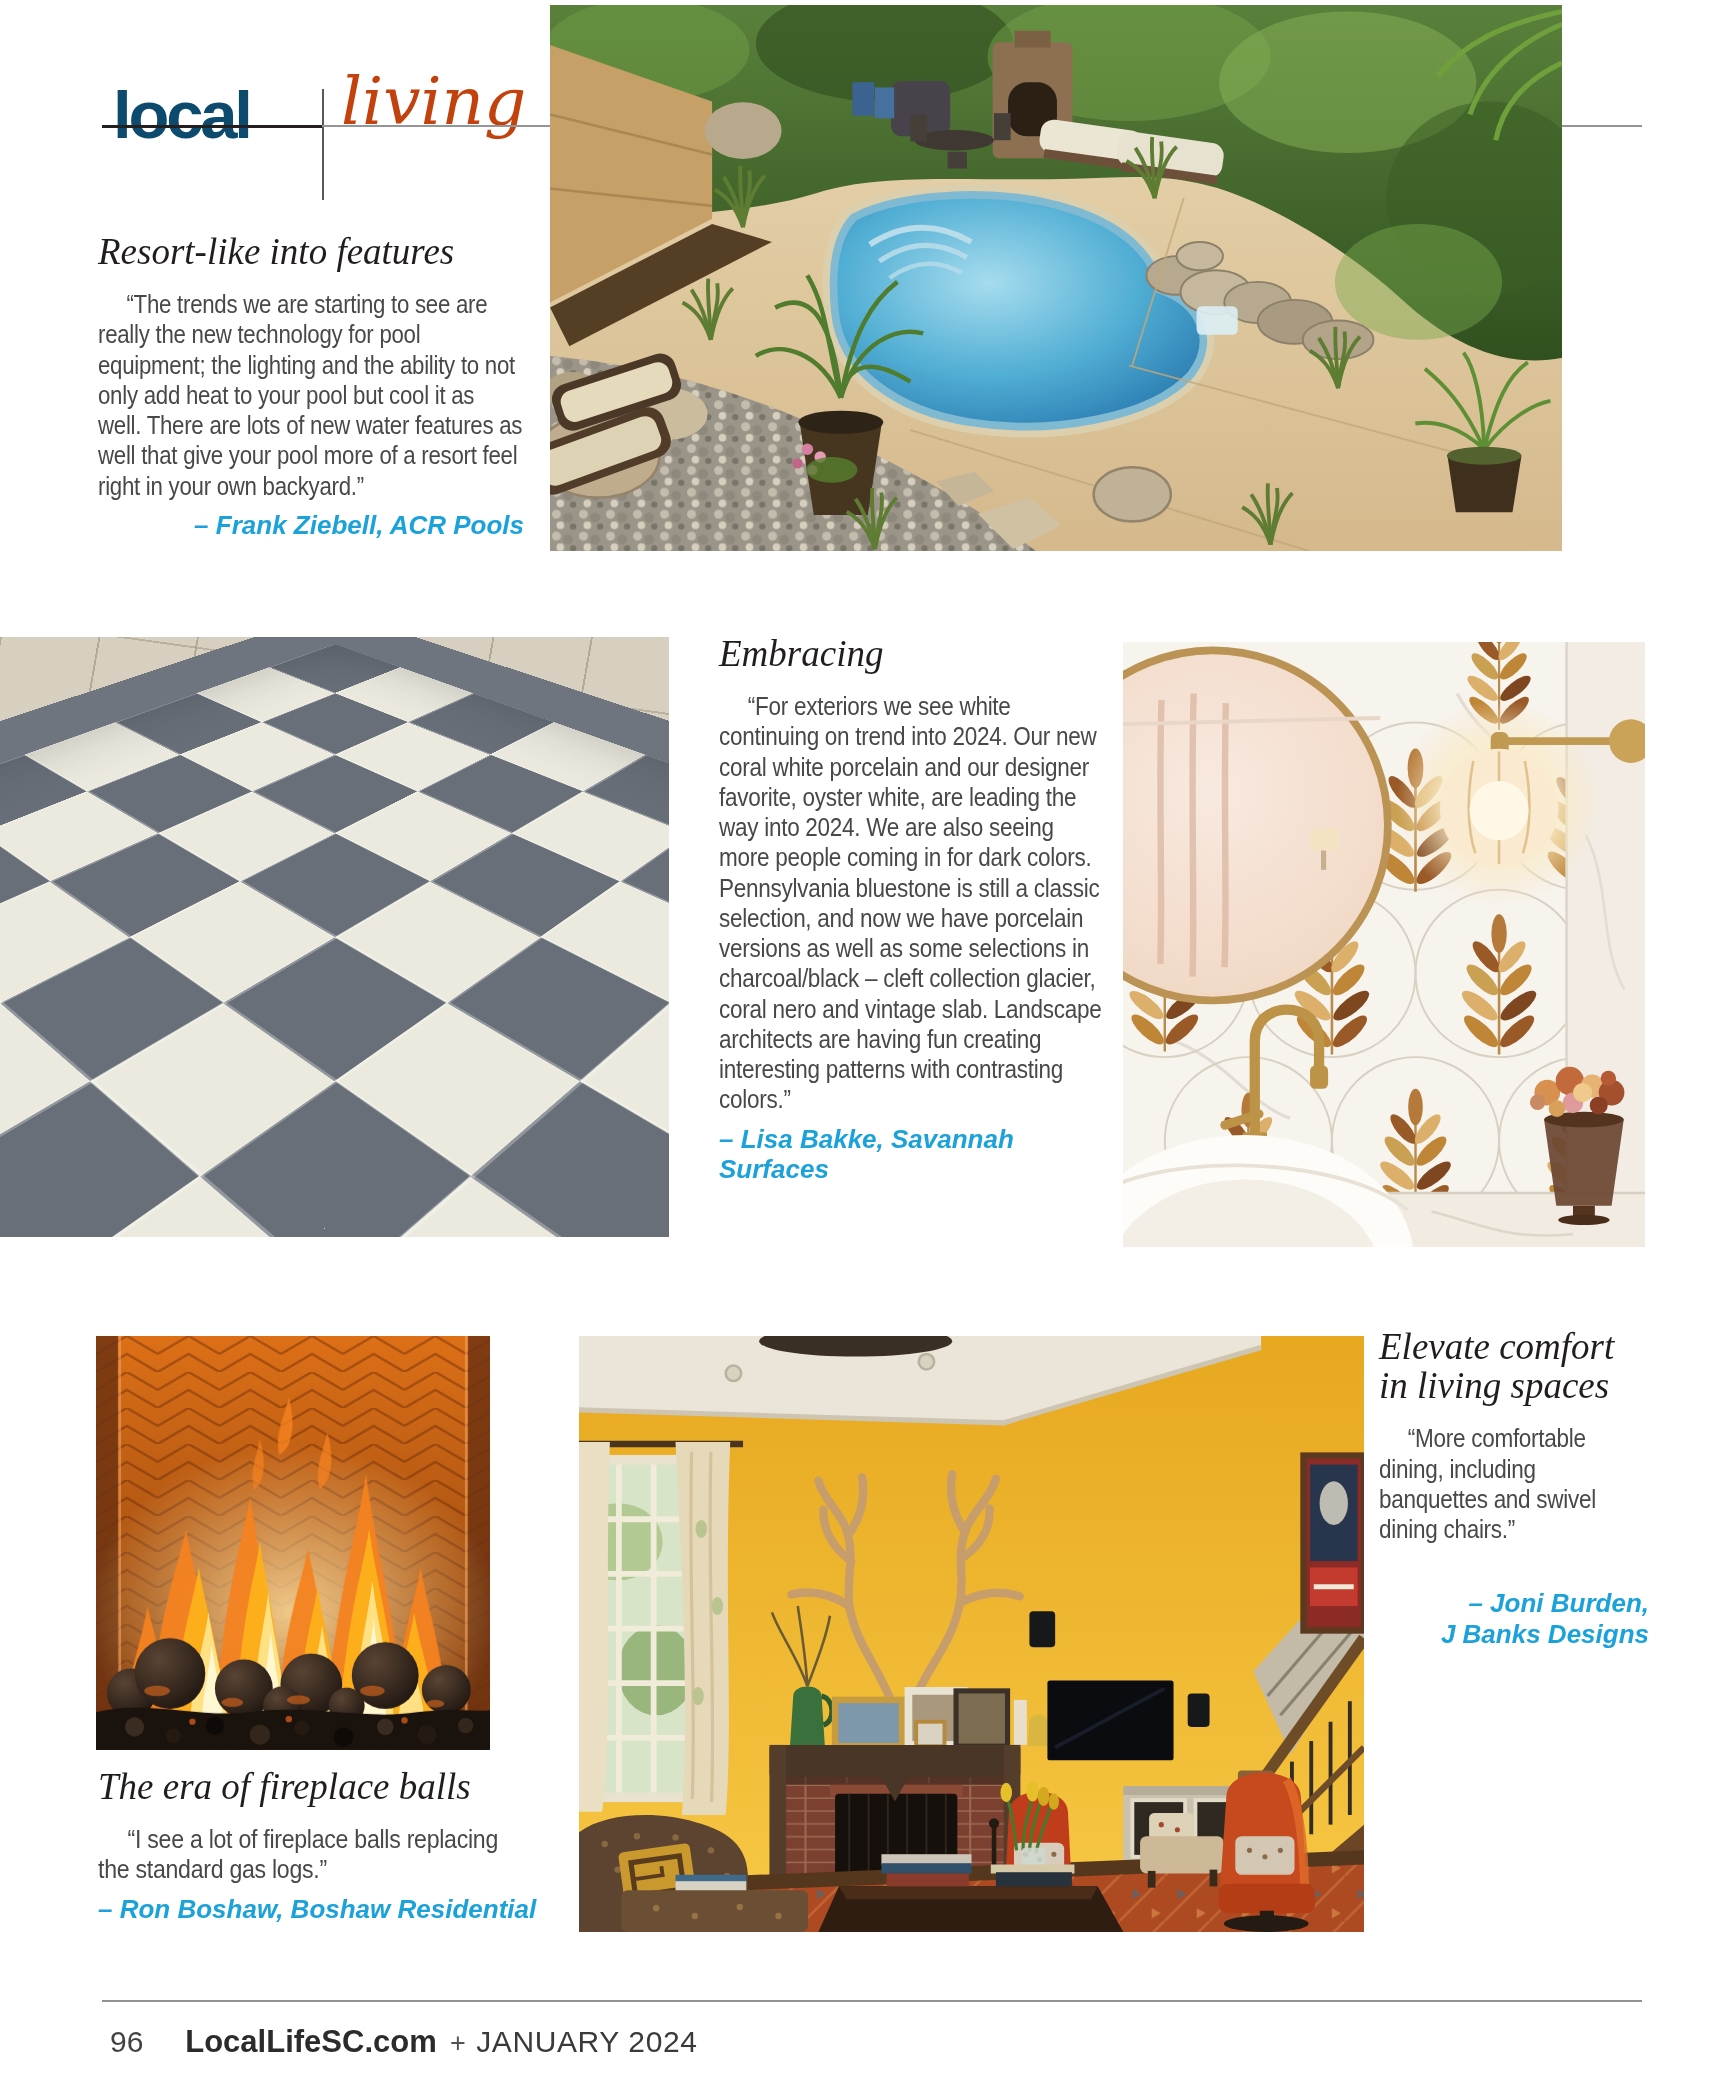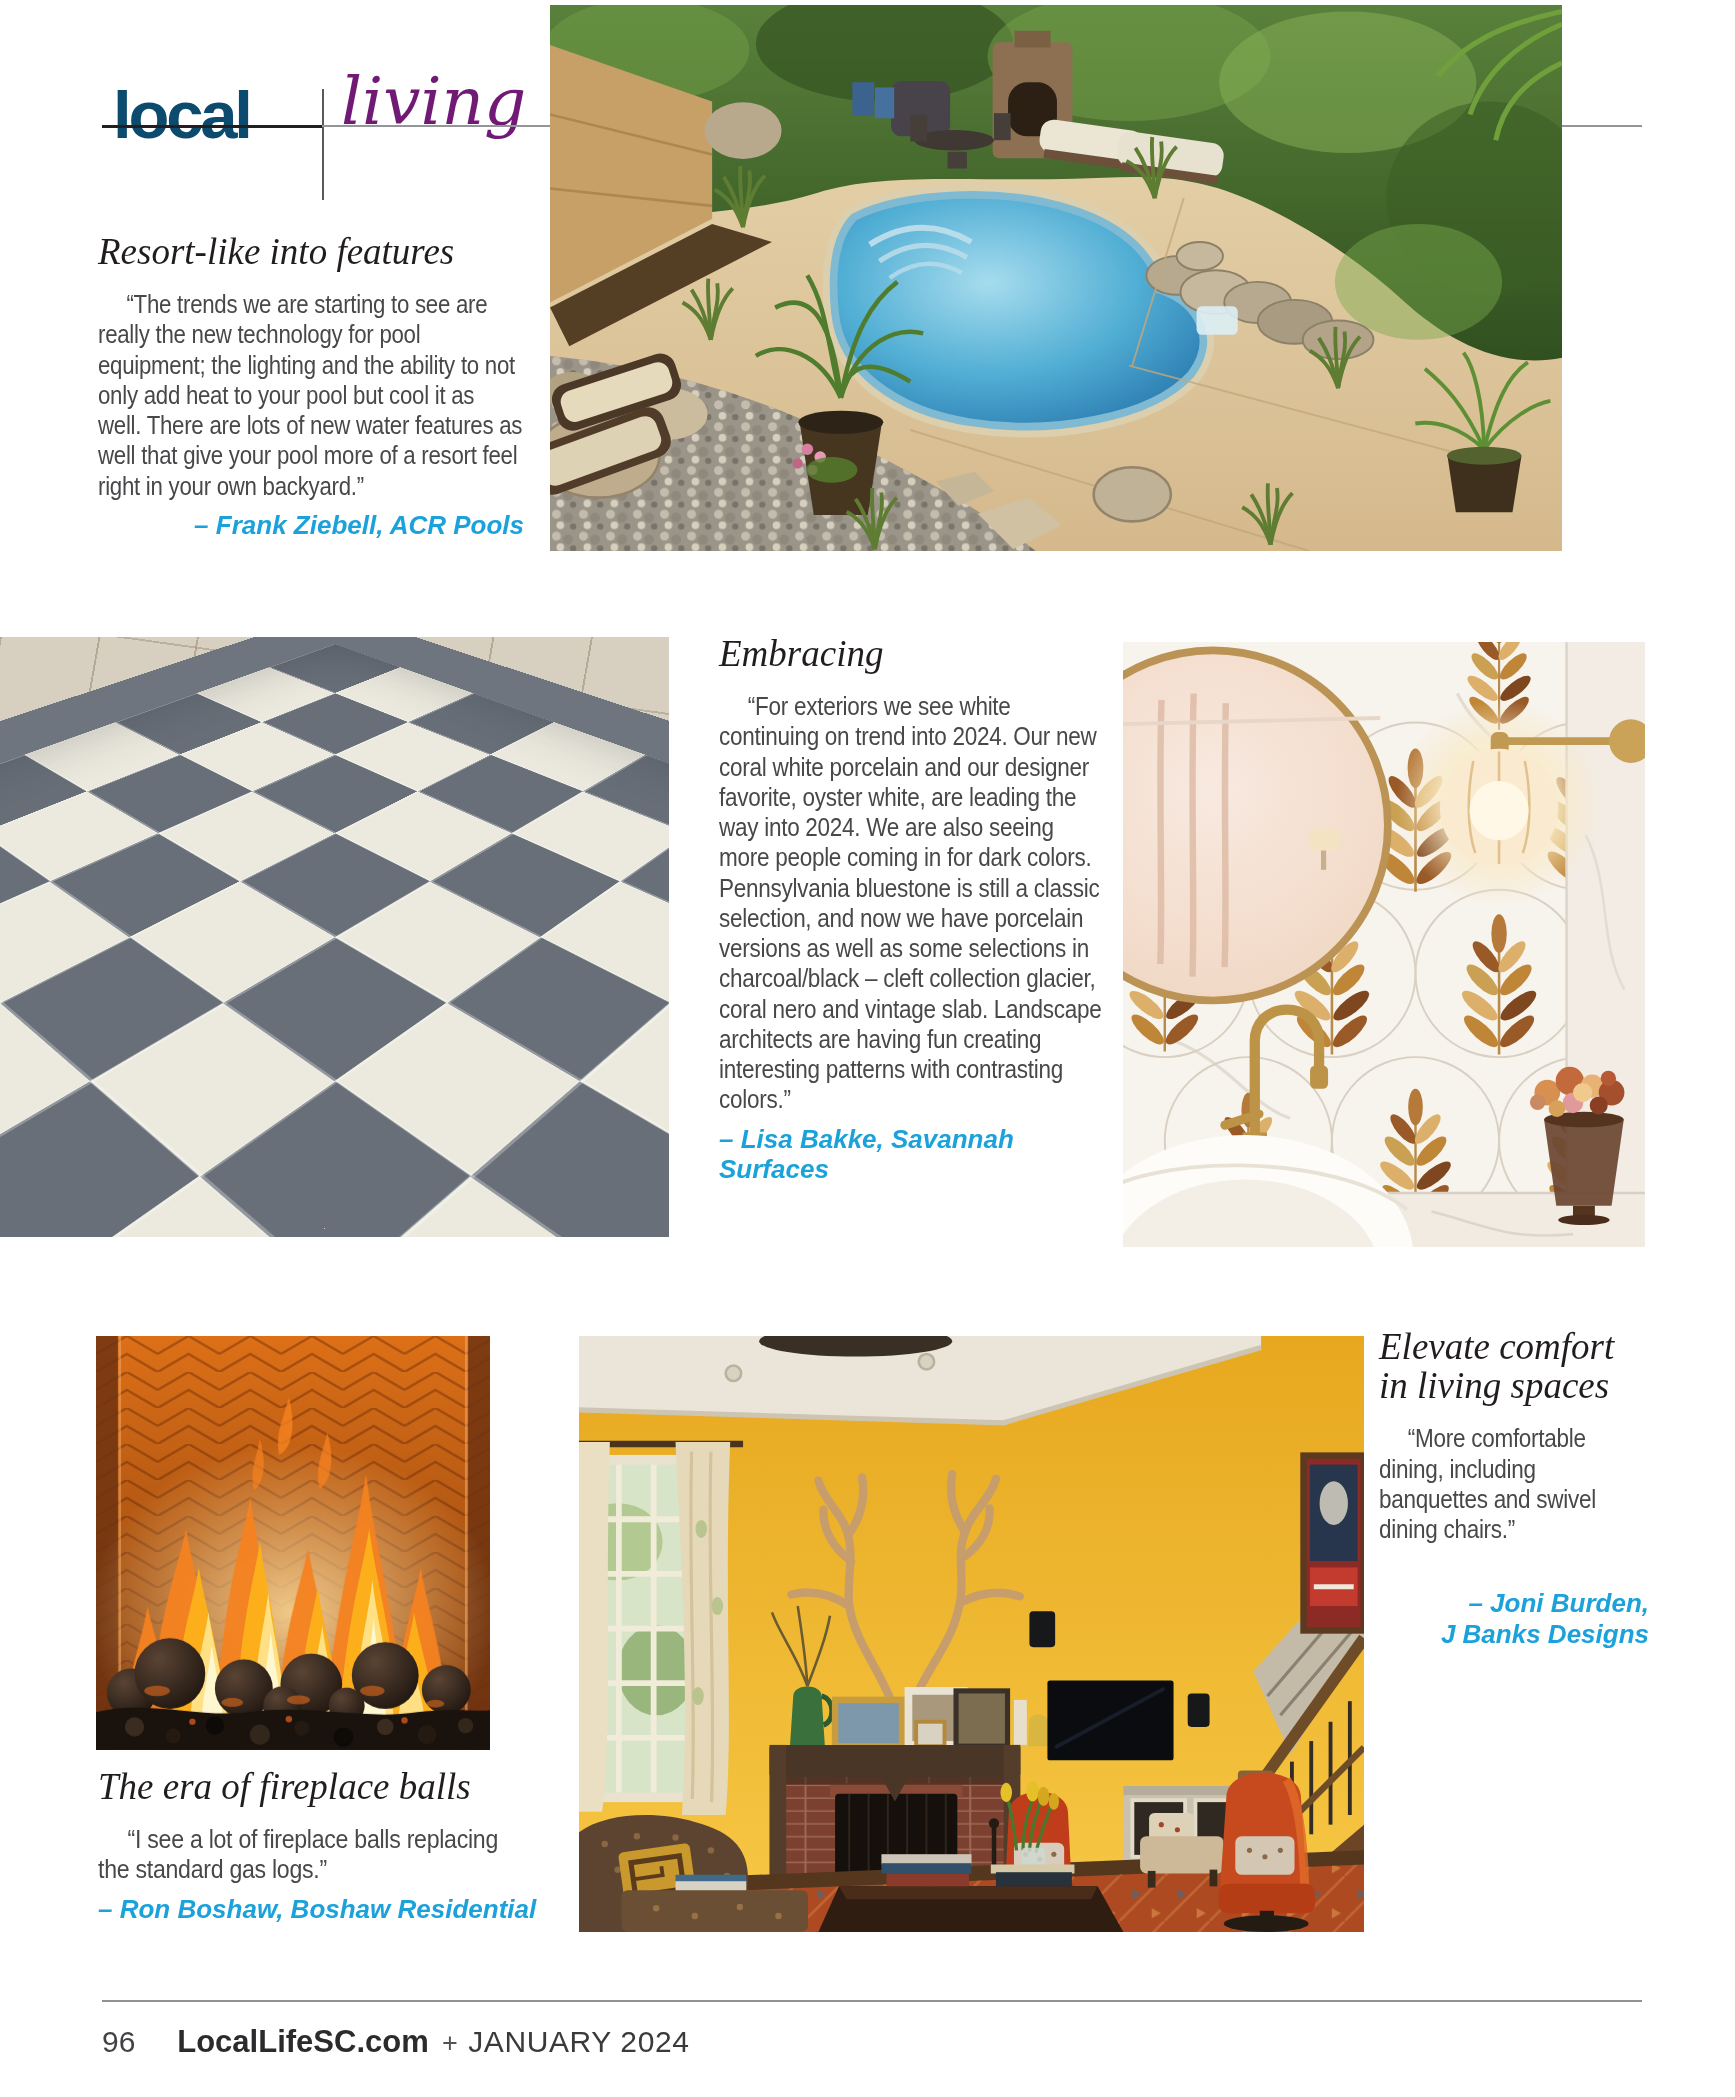--- a/index.html
+++ b/index.html
@@ -8,21 +8,21 @@
     font-family:"Liberation Sans",sans-serif;overflow:hidden;
   }
   
   .brand-local{
     position:absolute;left:113px;top:81px;
     font:700 67px/1 "Liberation Sans",sans-serif;letter-spacing:-3.2px;color:#0c4a6e;
   }
   .brand-divider{position:absolute;left:322px;top:89px;width:1.9px;height:111px;background:#58595b;}
   .brand-section{
     position:absolute;left:341px;top:69px;
-    font:italic 400 66px/1 "DejaVu Serif","Liberation Serif",serif;color:#701a75;
+    font:italic 400 66px/1 "DejaVu Serif","Liberation Serif",serif;color:#c2410c;
   }
   .rule{position:absolute;height:1.9px;background:#939598;}
   #rule-header-black{left:102px;top:125px;width:220px;height:2.6px;background:#231f20;z-index:1;}
   #rule-header-gray{left:322px;top:125px;width:1320px;z-index:1;}
   #rule-footer{left:102px;top:2000px;width:1540px;background:#8f9194;}
   
   .photo{position:absolute;overflow:hidden;z-index:2;}
   .photo svg{display:block;width:100%;height:100%;}
   #photo-pool{left:550px;top:5.1px;width:1012px;height:546px;}
   #photo-floor{left:0;top:637px;width:669px;height:600px;background:#d7cfc0;perspective:1029px;}
@@ -60,21 +60,21 @@
   }
   #article-pool  .quote{width:477px;transform:scaleX(.89);}
   #article-tile  .quote{width:434px;transform:scaleX(.9);}
   #article-living .quote{width:299px;transform:scaleX(.9);}
   #article-fire  .quote{width:463px;transform:scaleX(.925);}
   .attr{margin-top:9px;font:italic 700 26px/1.18 "Liberation Sans",sans-serif;color:#1ba2da;}
   .attr span{display:block;}
   #article-pool  .attr{width:426px;text-align:right;}
   #article-living .attr{width:270px;text-align:right;margin-top:44px;}
   
-  .footer-line{position:absolute;left:102px;top:2024px;z-index:3;white-space:nowrap;color:#3c3c3e;}
+  .footer-line{position:absolute;left:110px;top:2024px;z-index:3;white-space:nowrap;color:#3c3c3e;}
   .footer-line .pg-num{font-size:30px;color:#414244;}
   .footer-line .site{font-weight:700;font-size:31px;color:#2b2b2d;margin-left:39px;}
   .footer-line .sep{font-size:27px;color:#535355;margin:0 7.7px 0 10.3px;}
   .footer-line .issue{font-size:30px;letter-spacing:0.6px;color:#3a3a3c;}
 </style>
 </head>
 <body>
 
 <div>
   <div class="brand-local">local</div>

